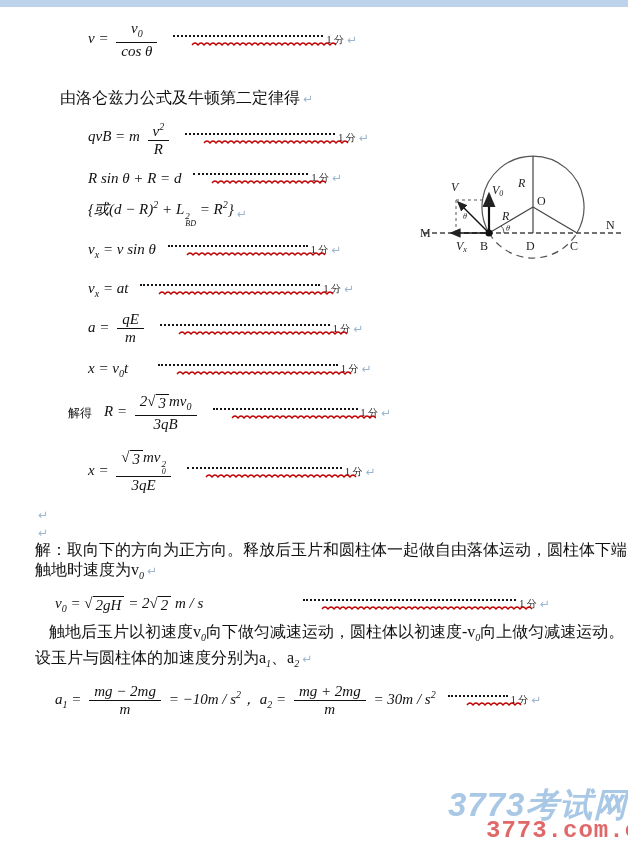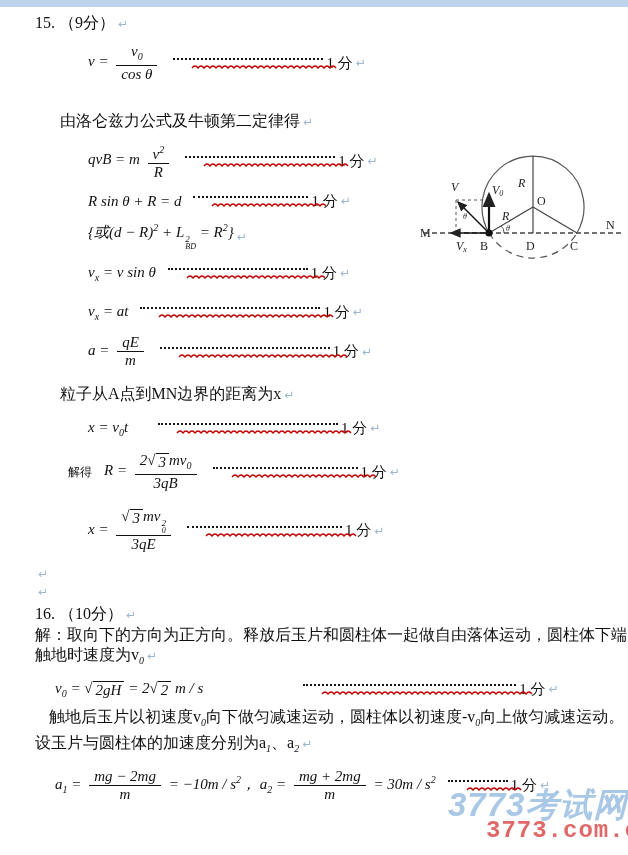--- a/index.html
+++ b/index.html
@@ -23,21 +23,21 @@
   .sq{display:inline-flex;align-items:stretch}
   .rad{font-style:normal}
   .sqin{border-top:1.2px solid #111;padding:0 3px;margin-top:1px}
   sup,sub{font-size:10px;font-style:italic}
   .ss{display:inline-flex;flex-direction:column;vertical-align:-5px;line-height:8px;font-size:9px;margin-left:1px}
   .sst,.ssb{display:block}
   .ssb{font-size:8px}
   .leader{position:relative;height:18px;flex:none}
   .dots{position:absolute;left:0;right:0;top:4px;border-bottom:2.2px dotted #151515}
   .wavy{position:absolute;left:18px;top:10px}
-  .score{margin-left:3px;font-size:15px;white-space:nowrap;font-style:normal}
+  .score{margin-left:3px;font-size:10px;white-space:nowrap;font-style:normal}
   .pil{color:#9db6cf;font-size:12px;margin-left:3px;font-family:"DejaVu Sans",sans-serif;font-style:normal}
   
   [data-name="q15-heading"]{margin-top:2px}
   [data-name="f-v-cos"]{margin-top:9px}
   [data-name="p-lorentz"]{margin-top:28px}
   [data-name="f-qvb"]{margin-top:9px}
   [data-name="f-rsin"]{margin-top:9px}
   [data-name="f-alt"]{margin-top:10px}
   [data-name="p-efield"]{margin-top:13px}
   [data-name="f-vx-sin"]{margin-top:11px}
@@ -67,21 +67,20 @@
 </head>
 <body>
 
 <div id="topbar" data-name="window-top-bar"></div>
 
 <div class="wm1" data-name="watermark-site-name">3773考试网</div>
 <div class="wm2" data-name="watermark-site-url">3773.com.cn</div>
 
 <div id="content" data-name="document-content">
     <div class="section" data-name="question-15">
-      <div class="para" data-name="q15-heading"><span class="ptext" data-name="paragraph-text">15. （9分）</span><span class="pil" data-name="pilcrow-mark">↵</span></div>
       <div class="fline" data-name="f-v-cos">
         <span class="math" data-name="math-expression">v = <span class="frac" data-name="fraction"><span class="num">v<sub>0</sub></span><span class="den">cos θ</span></span></span>
         <span class="leader" data-name="dot-leader" style="width: 150px; margin-left: 12px;">
           <span class="dots" data-name="dotted-line"></span>
           <svg width="150" height="7" class="wavy" data-name="wavy-underline">
             <path d="M1 4 q3 -4 6 0 q3 -4 6 0 q3 -4 6 0 q3 -4 6 0 q3 -4 6 0 q3 -4 6 0 q3 -4 6 0 q3 -4 6 0 q3 -4 6 0 q3 -4 6 0 q3 -4 6 0 q3 -4 6 0 q3 -4 6 0 q3 -4 6 0 q3 -4 6 0 q3 -4 6 0 q3 -4 6 0 q3 -4 6 0 q3 -4 6 0 q3 -4 6 0 q3 -4 6 0 q3 -4 6 0 q3 -4 6 0 q3 -4 6 0" fill="none" stroke="#c00000" stroke-width="1.3"></path>
           </svg>
         </span>
         <span class="score" data-name="score-label">1 分</span>
         <span class="pil" data-name="pilcrow-mark">↵</span>
@@ -142,21 +141,20 @@
         <span class="math" data-name="math-expression">a = <span class="frac" data-name="fraction"><span class="num">qE</span><span class="den">m</span></span></span>
         <span class="leader" data-name="dot-leader" style="width: 170px; margin-left: 12px;">
           <span class="dots" data-name="dotted-line"></span>
           <svg width="170" height="7" class="wavy" data-name="wavy-underline">
             <path d="M1 4 q3 -4 6 0 q3 -4 6 0 q3 -4 6 0 q3 -4 6 0 q3 -4 6 0 q3 -4 6 0 q3 -4 6 0 q3 -4 6 0 q3 -4 6 0 q3 -4 6 0 q3 -4 6 0 q3 -4 6 0 q3 -4 6 0 q3 -4 6 0 q3 -4 6 0 q3 -4 6 0 q3 -4 6 0 q3 -4 6 0 q3 -4 6 0 q3 -4 6 0 q3 -4 6 0 q3 -4 6 0 q3 -4 6 0 q3 -4 6 0 q3 -4 6 0 q3 -4 6 0 q3 -4 6 0 q3 -4 6 0" fill="none" stroke="#c00000" stroke-width="1.3"></path>
           </svg>
         </span>
         <span class="score" data-name="score-label">1 分</span>
         <span class="pil" data-name="pilcrow-mark">↵</span>
       </div>
-      <div class="para ind1" data-name="p-distance"><span class="ptext" data-name="paragraph-text">粒子从A点到MN边界的距离为x</span><span class="pil" data-name="pilcrow-mark">↵</span></div>
       <div class="fline" data-name="f-x-v0t">
         <span class="math" data-name="math-expression">x = v<sub>0</sub>t</span>
         <span class="leader" data-name="dot-leader" style="width: 180px; margin-left: 30px;">
           <span class="dots" data-name="dotted-line"></span>
           <svg width="180" height="7" class="wavy" data-name="wavy-underline">
             <path d="M1 4 q3 -4 6 0 q3 -4 6 0 q3 -4 6 0 q3 -4 6 0 q3 -4 6 0 q3 -4 6 0 q3 -4 6 0 q3 -4 6 0 q3 -4 6 0 q3 -4 6 0 q3 -4 6 0 q3 -4 6 0 q3 -4 6 0 q3 -4 6 0 q3 -4 6 0 q3 -4 6 0 q3 -4 6 0 q3 -4 6 0 q3 -4 6 0 q3 -4 6 0 q3 -4 6 0 q3 -4 6 0 q3 -4 6 0 q3 -4 6 0 q3 -4 6 0 q3 -4 6 0 q3 -4 6 0 q3 -4 6 0 q3 -4 6 0" fill="none" stroke="#c00000" stroke-width="1.3"></path>
           </svg>
         </span>
         <span class="score" data-name="score-label">1 分</span>
         <span class="pil" data-name="pilcrow-mark">↵</span>
@@ -190,21 +188,20 @@
             <path d="M1 4 q3 -4 6 0 q3 -4 6 0 q3 -4 6 0 q3 -4 6 0 q3 -4 6 0 q3 -4 6 0 q3 -4 6 0 q3 -4 6 0 q3 -4 6 0 q3 -4 6 0 q3 -4 6 0 q3 -4 6 0 q3 -4 6 0 q3 -4 6 0 q3 -4 6 0 q3 -4 6 0 q3 -4 6 0 q3 -4 6 0 q3 -4 6 0 q3 -4 6 0 q3 -4 6 0 q3 -4 6 0 q3 -4 6 0 q3 -4 6 0 q3 -4 6 0" fill="none" stroke="#c00000" stroke-width="1.3"></path>
           </svg>
         </span>
         <span class="score" data-name="score-label">1 分</span>
         <span class="pil" data-name="pilcrow-mark">↵</span>
       </div>
       <div class="para blank" data-name="blank-1"><span class="pil" data-name="pilcrow-mark">↵</span></div>
       <div class="para blank" data-name="blank-2"><span class="pil" data-name="pilcrow-mark">↵</span></div>
     </div>
     <div class="section" data-name="question-16">
-      <div class="para" data-name="q16-heading"><span class="ptext" data-name="paragraph-text">16. （10分）</span><span class="pil" data-name="pilcrow-mark">↵</span></div>
       <div class="para" data-name="q16-intro"><span class="ptext" data-name="paragraph-text">解：取向下的方向为正方向。释放后玉片和圆柱体一起做自由落体运动，圆柱体下端触地时速度为v<sub>0</sub></span><span class="pil" data-name="pilcrow-mark">↵</span></div>
       <div class="fline" data-name="f-v0-sqrt">
         <span class="math" data-name="math-expression">v<sub>0</sub> = <span class="sq" data-name="square-root">
             <span class="rad">√</span>
             <span class="sqin">2gH</span>
           </span> = 2<span class="sq" data-name="square-root">
             <span class="rad">√</span>
             <span class="sqin">2</span>
           </span> m / s</span>
         <span class="leader" data-name="dot-leader" style="width: 213px; margin-left: 100px;">

